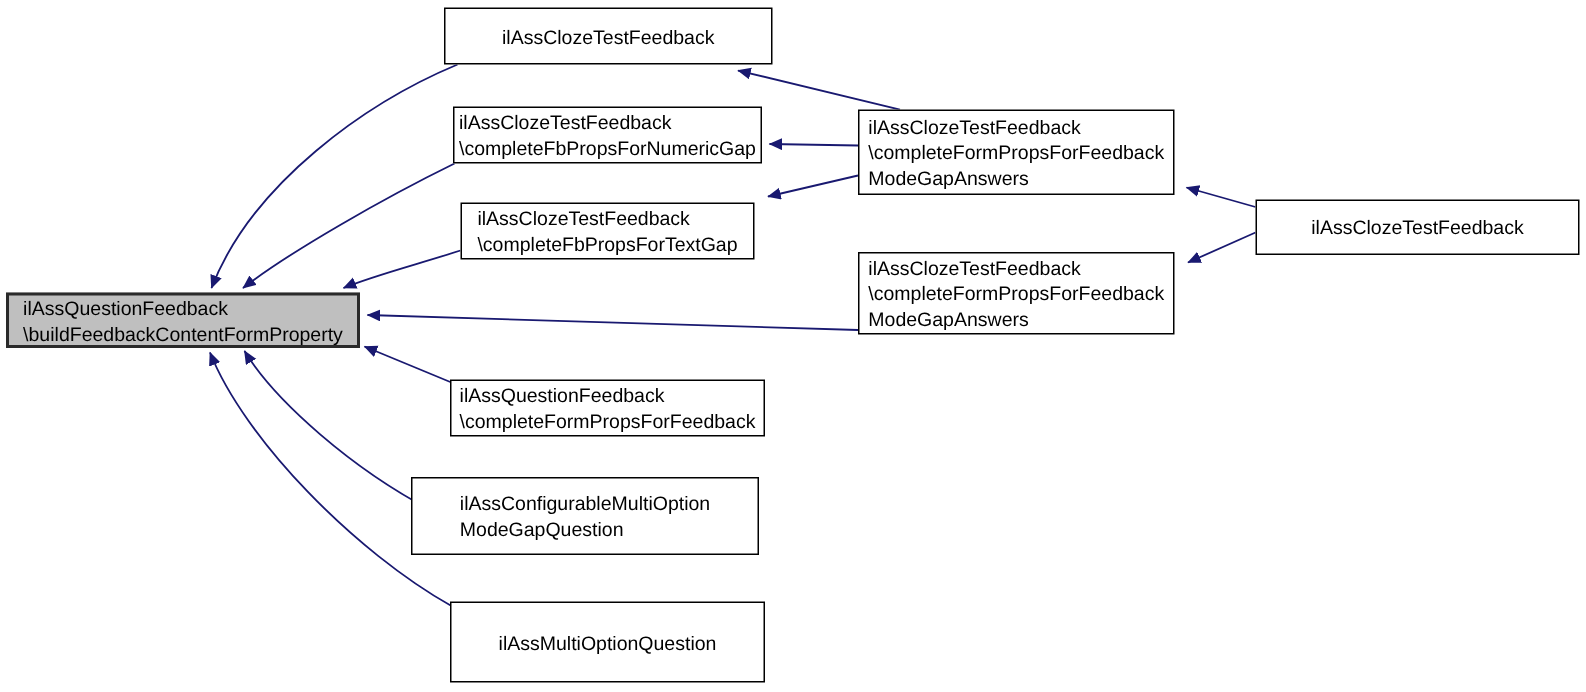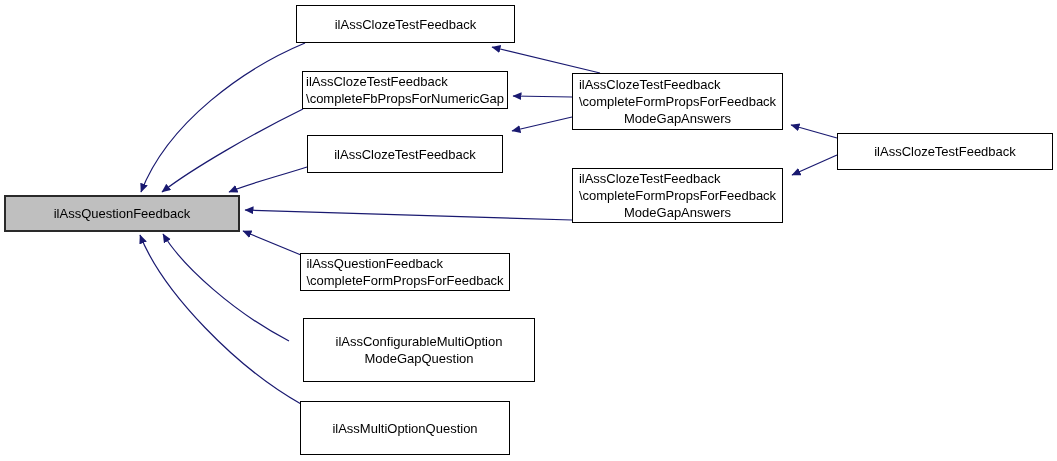--- a/index.html
+++ b/index.html
@@ -42,21 +42,21 @@
     font-size: 13px;
     line-height: 17px;
     white-space: nowrap;
   }
   .node.highlight {
     background: var(--highlight_fill, #bfbfbf);
     border-width: 2px;
     border-color: #2a2a2a;
   }
   .lbl { display: inline-block; text-align: left; }
-  .ln.center { text-align: center; }
+  .ln.center { text-align: left; }
 </style>
 </head>
 <body>
 
 <div id="canvas">
 
   <svg id="edges" viewBox="0 0 1057 461" xmlns="http://www.w3.org/2000/svg">
     <defs>
       <marker id="arrow" markerWidth="11" markerHeight="10" refX="8.5" refY="4" orient="auto" markerUnits="userSpaceOnUse">
         <path class="ah" d="M0,0 L9,4 L0,8 z"></path>
@@ -72,39 +72,41 @@
     <path class="edge" d="M 600,73 L 492,47" marker-end="url(#arrow)"></path>
     <path class="edge" d="M 572,97 L 513,96" marker-end="url(#arrow)"></path>
     <path class="edge" d="M 572,117 L 512,131" marker-end="url(#arrow)"></path>
     <path class="edge" d="M 837,138 L 791,125" marker-end="url(#arrow)"></path>
     <path class="edge" d="M 837,155 L 792,175" marker-end="url(#arrow)"></path>
   </svg>
 
   <div class="node highlight" style="left:4px; top:195px; width:236px; height:37px;">
     <div class="lbl">
       <div class="ln">ilAssQuestionFeedback</div>
+      <div class="ln">\buildFeedbackContentFormProperty</div>
     </div>
   </div>
 
   <div class="node" style="left:296px; top:5px; width:219px; height:38px;">
     <div class="lbl">
       <div class="ln">ilAssClozeTestFeedback</div>
     </div>
   </div>
 
   <div class="node" style="left:302px; top:71px; width:206px; height:38px;">
     <div class="lbl">
       <div class="ln">ilAssClozeTestFeedback</div>
       <div class="ln">\completeFbPropsForNumericGap</div>
     </div>
   </div>
 
   <div class="node" style="left:307px; top:135px; width:196px; height:38px;">
     <div class="lbl">
       <div class="ln">ilAssClozeTestFeedback</div>
+      <div class="ln">\completeFbPropsForTextGap</div>
     </div>
   </div>
 
   <div class="node" style="left:572px; top:73px; width:211px; height:57px;">
     <div class="lbl">
       <div class="ln">ilAssClozeTestFeedback</div>
       <div class="ln">\completeFormPropsForFeedback</div>
       <div class="ln center">ModeGapAnswers</div>
     </div>
   </div>
@@ -123,21 +125,21 @@
     </div>
   </div>
 
   <div class="node" style="left:300px; top:253px; width:210px; height:38px;">
     <div class="lbl">
       <div class="ln">ilAssQuestionFeedback</div>
       <div class="ln">\completeFormPropsForFeedback</div>
     </div>
   </div>
 
-  <div class="node" style="left:303px; top:318px; width:232px; height:64px;">
+  <div class="node" style="left:274px; top:318px; width:232px; height:52px;">
     <div class="lbl">
       <div class="ln">ilAssConfigurableMultiOption</div>
       <div class="ln center">ModeGapQuestion</div>
     </div>
   </div>
 
   <div class="node" style="left:300px; top:401px; width:210px; height:54px;">
     <div class="lbl">
       <div class="ln">ilAssMultiOptionQuestion</div>
     </div>

